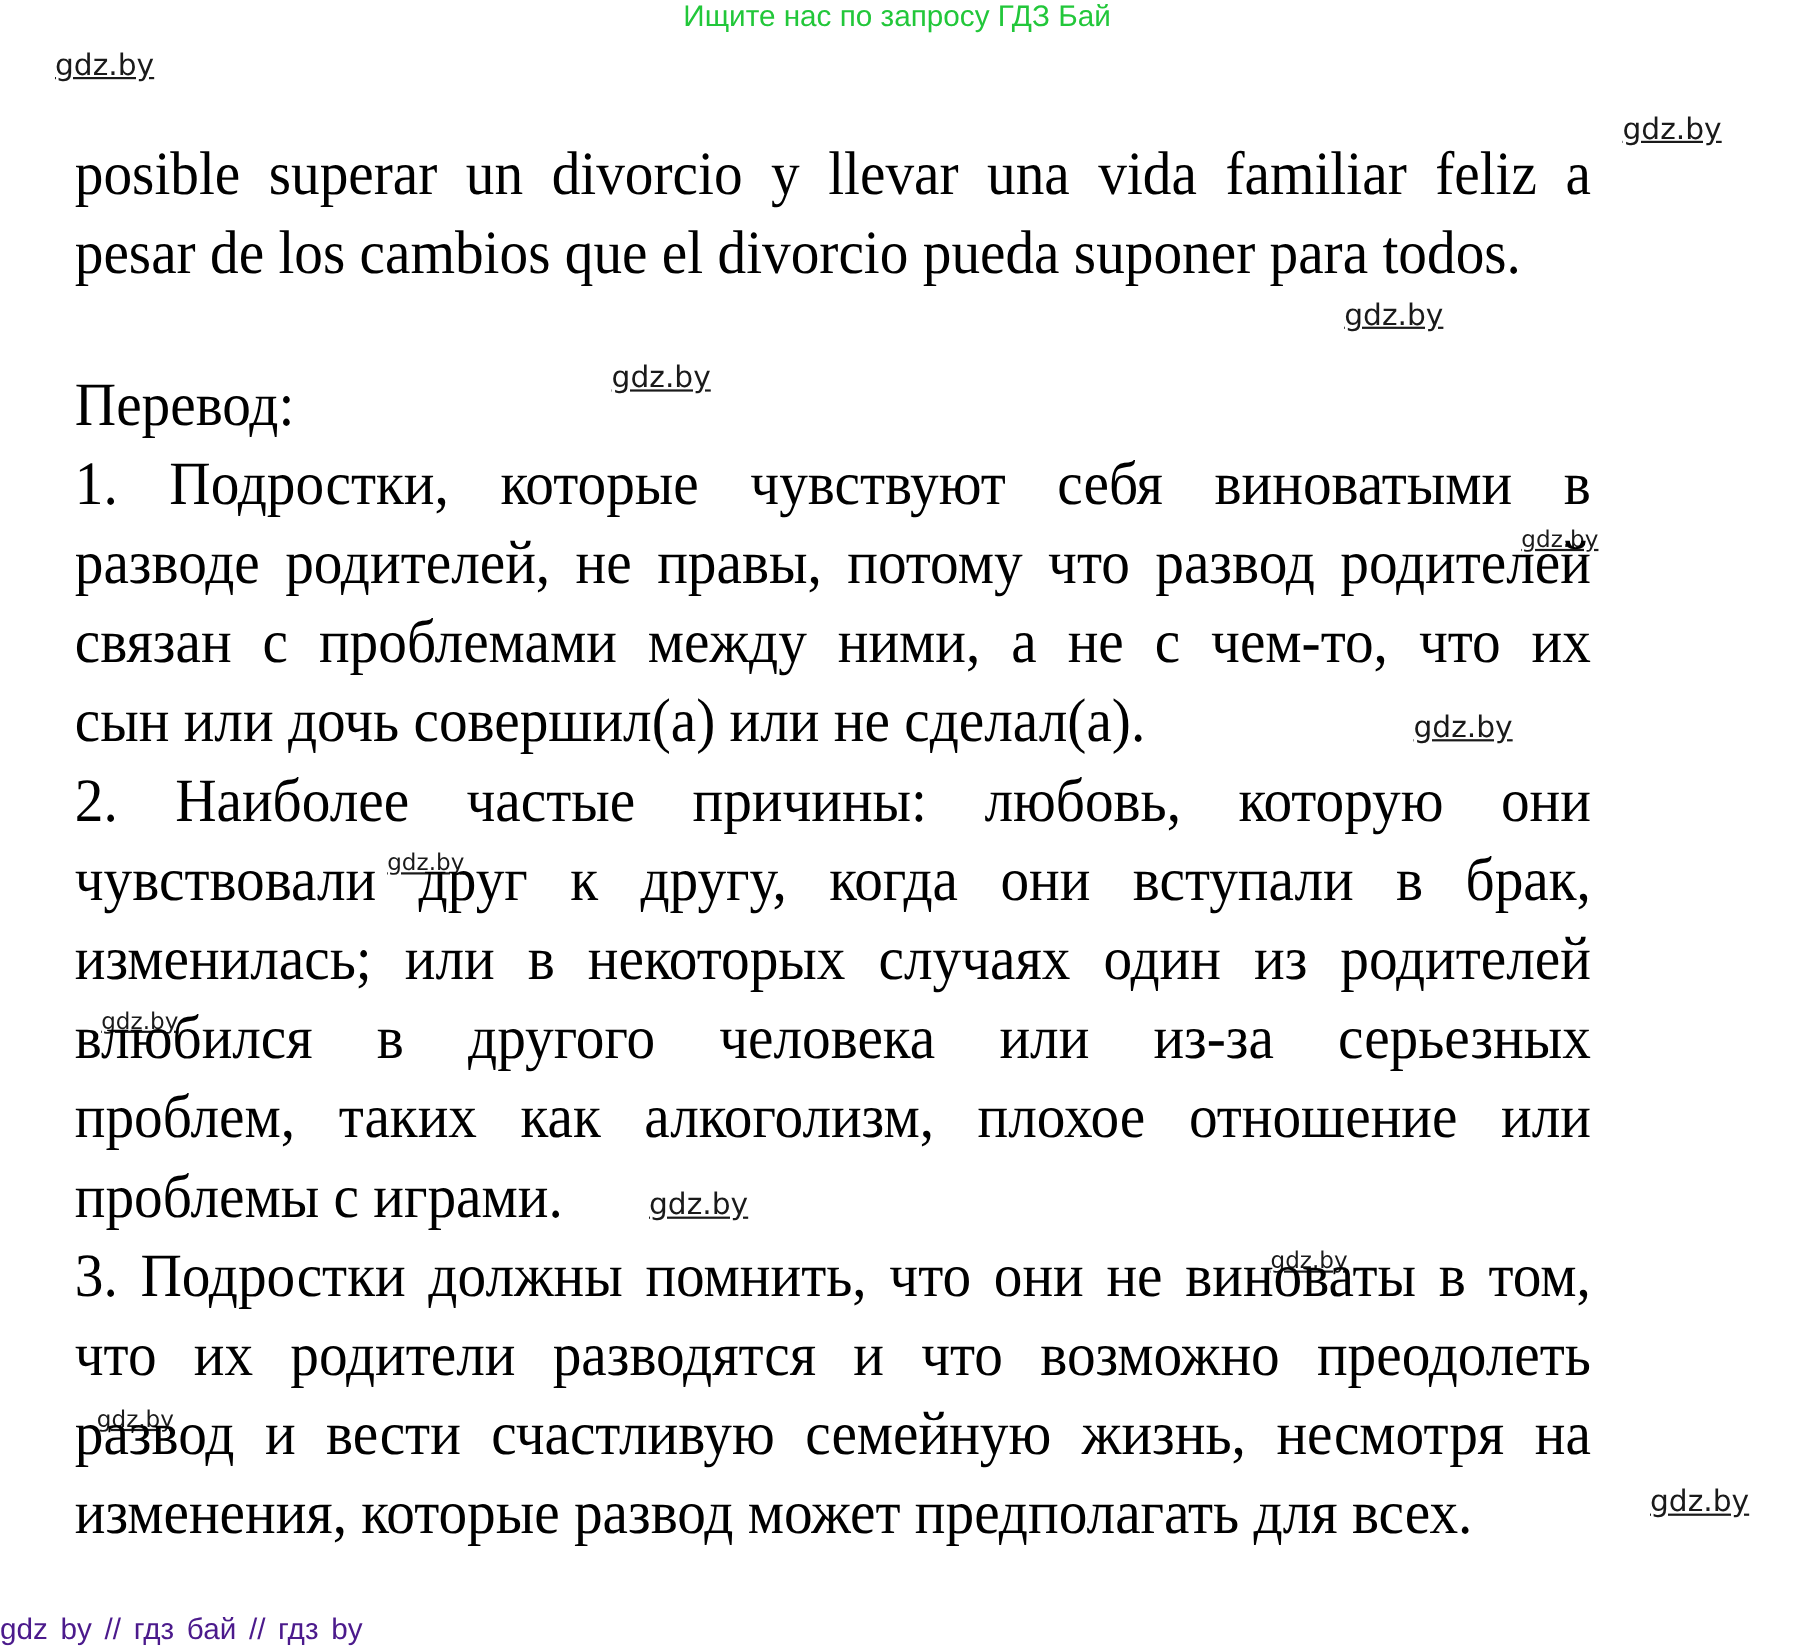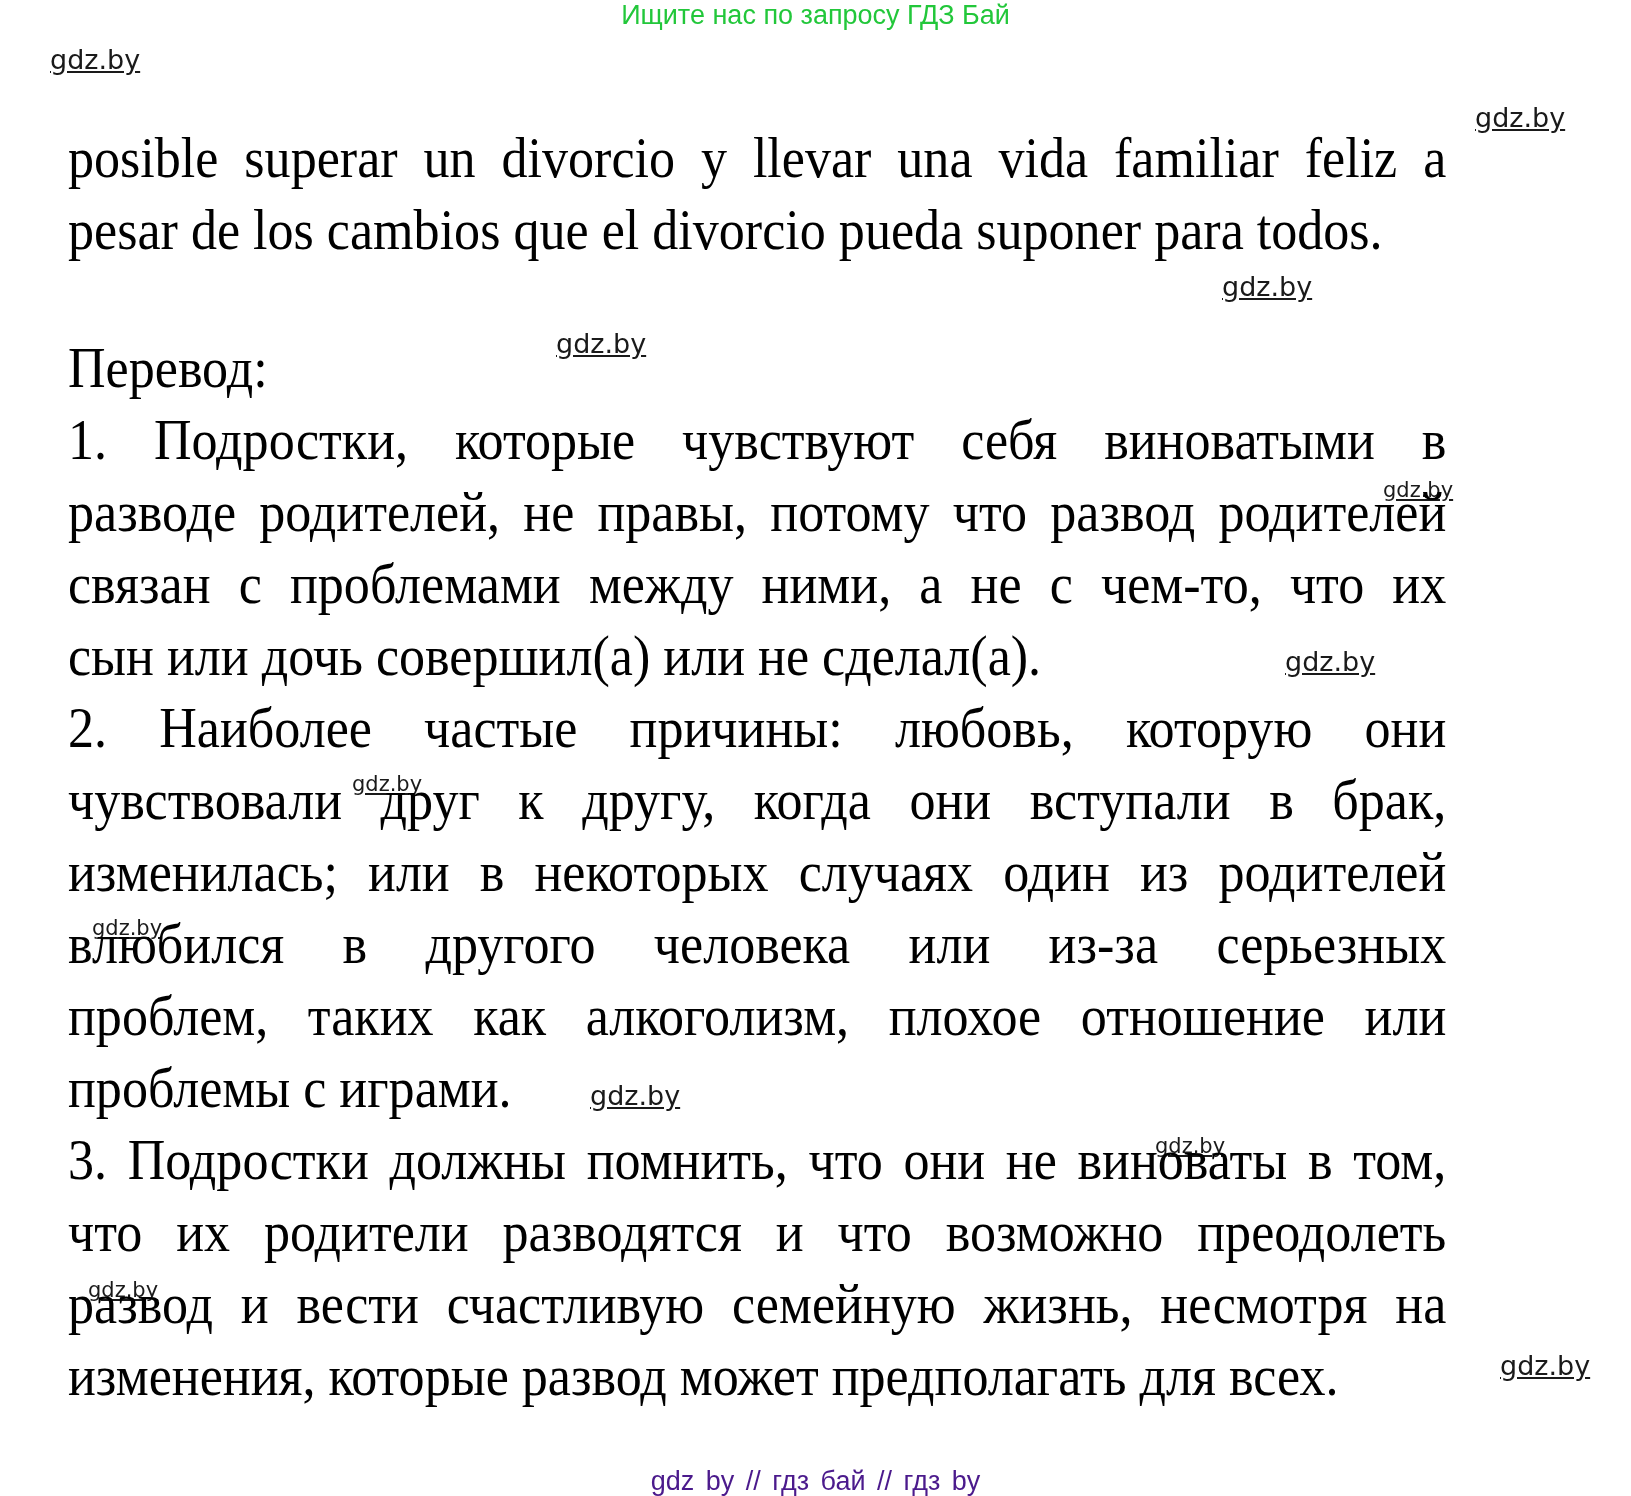--- a/index.html
+++ b/index.html
@@ -3,21 +3,21 @@
   <meta charset="utf-8">
   <style>
     html, body { margin: 0; padding: 0; background: #ffffff; }
     body { width: 1631px; height: 1496px; position: relative; overflow: hidden; }
     .top-banner {
       position: absolute; top: 0; left: 0; width: 1631px; text-align: center;
       font-family: "Liberation Sans", sans-serif; font-size: 27px; color: #22c73a;
       line-height: 30px;
     }
     .footer {
-      position: absolute; top: 1466px; left: 0; width: 1631px; text-align: center;
+      position: absolute; top: 1466px; left: 0; width: 1631px; 
       font-family: "Liberation Sans", sans-serif; font-size: 27px; color: #4b1a8c;
       line-height: 30px; word-spacing: 4px;
     }
     .wm {
       position: absolute; font-family: "DejaVu Sans", sans-serif; color: #1a1a1a;
       line-height: 1; white-space: nowrap; text-decoration: underline;
     }
     .body-text {
       position: absolute; left: 68px; width: 1482px;
       font-family: "Liberation Serif", serif; font-size: 56px; color: #000;

